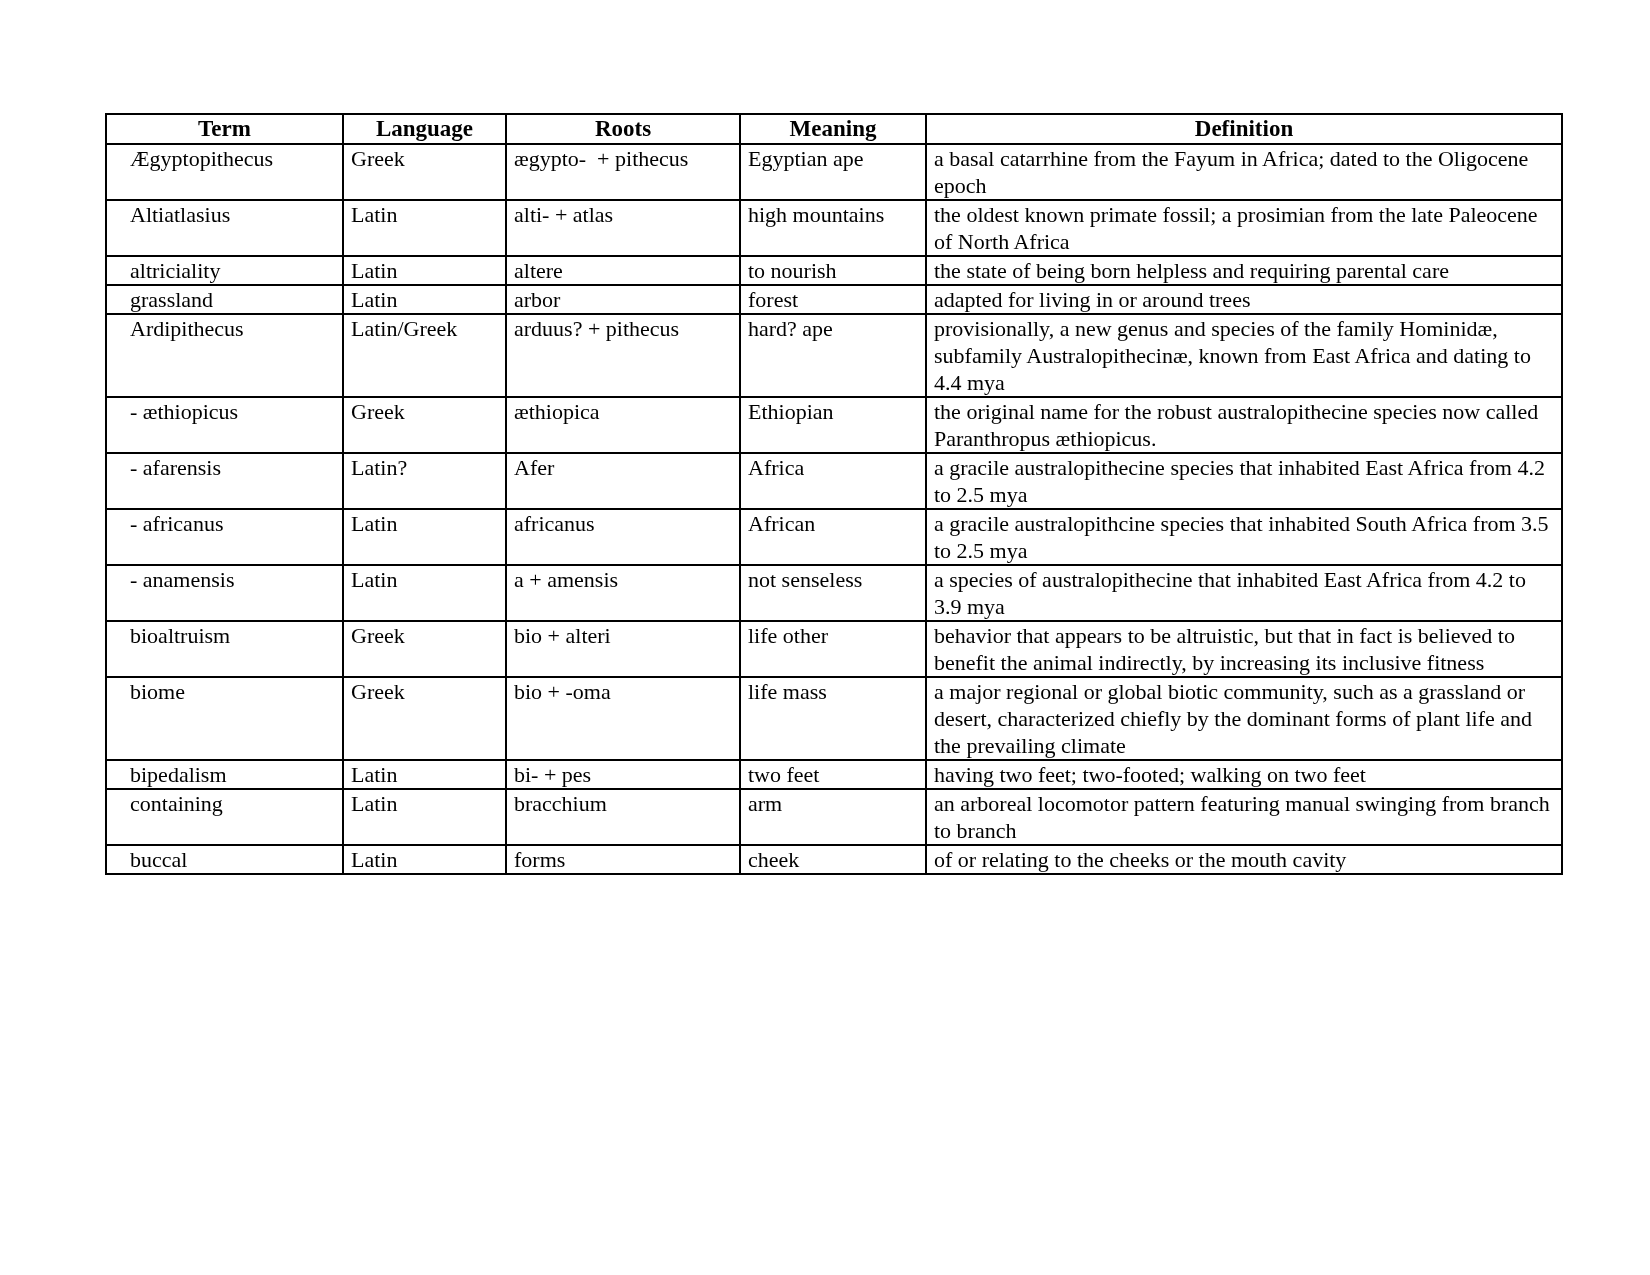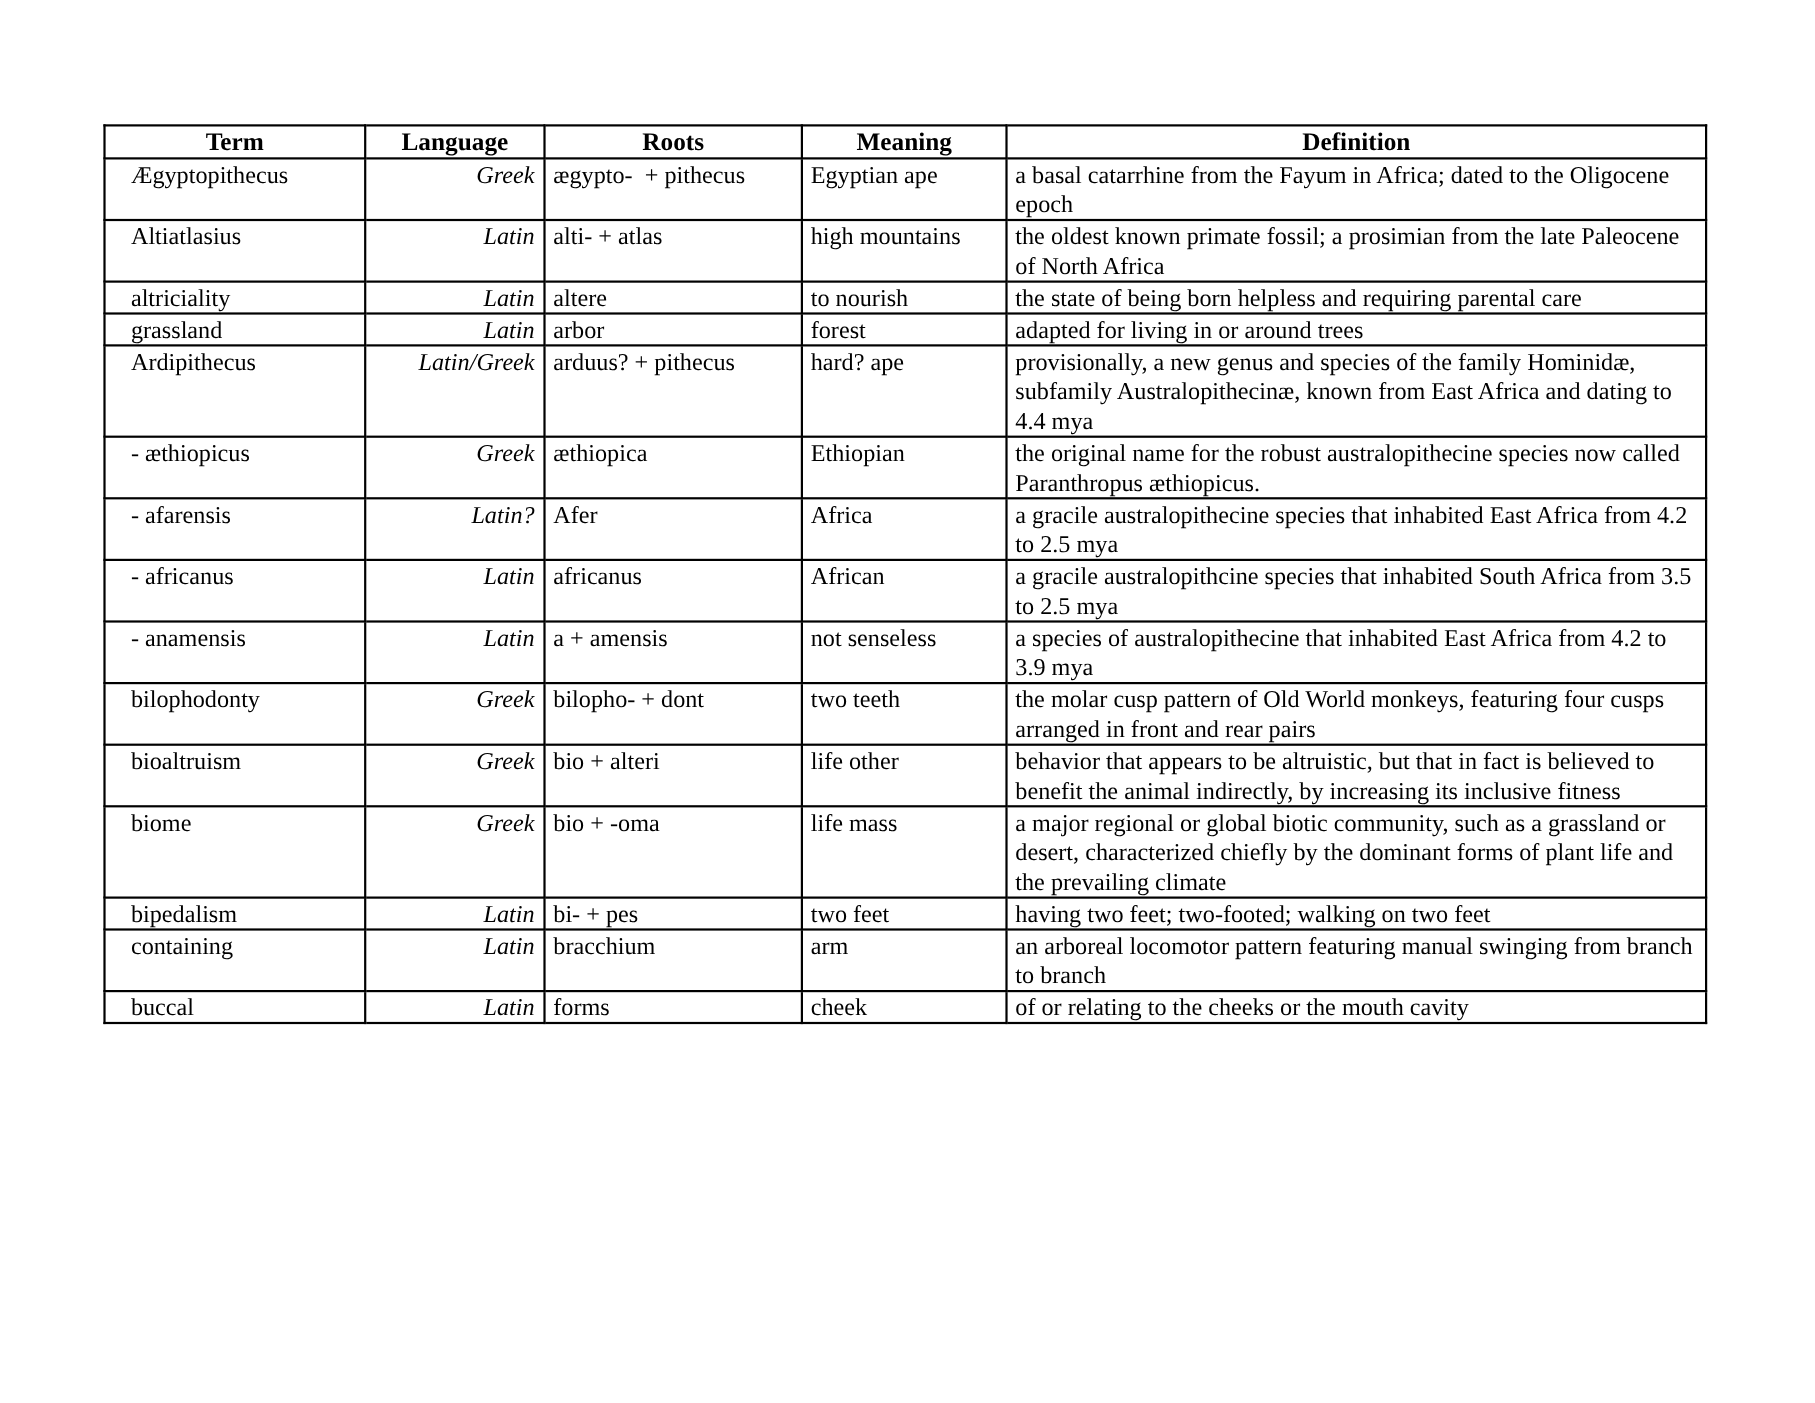--- a/index.html
+++ b/index.html
@@ -11,21 +11,21 @@
     position: relative;
     width: 1650px;
     height: 1275px;
     background: #ffffff;
     color: #000000;
     font-family: "Liberation Serif", "DejaVu Serif", serif;
     overflow: hidden;
   }
   table.glossary {
     position: absolute;
-    left: 94px;
+    left: 105px;
     top: 113px;
     width: 1456px;
     border-collapse: collapse;
     table-layout: fixed;
   }
   table.glossary th,
   table.glossary td {
     border: 2px solid #000000;
     vertical-align: top;
     font-size: 22px;
@@ -36,22 +36,21 @@
   }
   table.glossary th {
     font-size: 23px;
     line-height: 26px;
     font-weight: bold;
     text-align: center;
     padding: 1px 2px;
     white-space: normal;
   }
   table.glossary td.col-language {
-    text-align: right;
-    font-style: italic;
+    text-align: left;
   }
   table.glossary td.col-term { padding-left: 23px; }
 </style>
 </head>
 <body>
 
 <div class="page">
   <table class="glossary">
     <colgroup>
       <col style="width:237px">
@@ -127,27 +126,20 @@
           <td class="col-definition">a gracile australopithcine species that inhabited South Africa from 3.5 to 2.5 mya</td>
         </tr>
         <tr>
           <td class="col-term">- anamensis</td>
           <td class="col-language">Latin</td>
           <td class="col-roots">a + amensis</td>
           <td class="col-meaning">not senseless</td>
           <td class="col-definition">a species of australopithecine that inhabited East Africa from 4.2 to 3.9 mya</td>
         </tr>
         <tr>
-          <td class="col-term">bilophodonty</td>
-          <td class="col-language">Greek</td>
-          <td class="col-roots">bilopho- + dont</td>
-          <td class="col-meaning">two teeth</td>
-          <td class="col-definition">the molar cusp pattern of Old World monkeys, featuring four cusps arranged in front and rear pairs</td>
-        </tr>
-        <tr>
           <td class="col-term">bioaltruism</td>
           <td class="col-language">Greek</td>
           <td class="col-roots">bio + alteri</td>
           <td class="col-meaning">life other</td>
           <td class="col-definition">behavior that appears to be altruistic, but that in fact is believed to benefit the animal indirectly, by increasing its inclusive fitness</td>
         </tr>
         <tr>
           <td class="col-term">biome</td>
           <td class="col-language">Greek</td>
           <td class="col-roots">bio + -oma</td>

